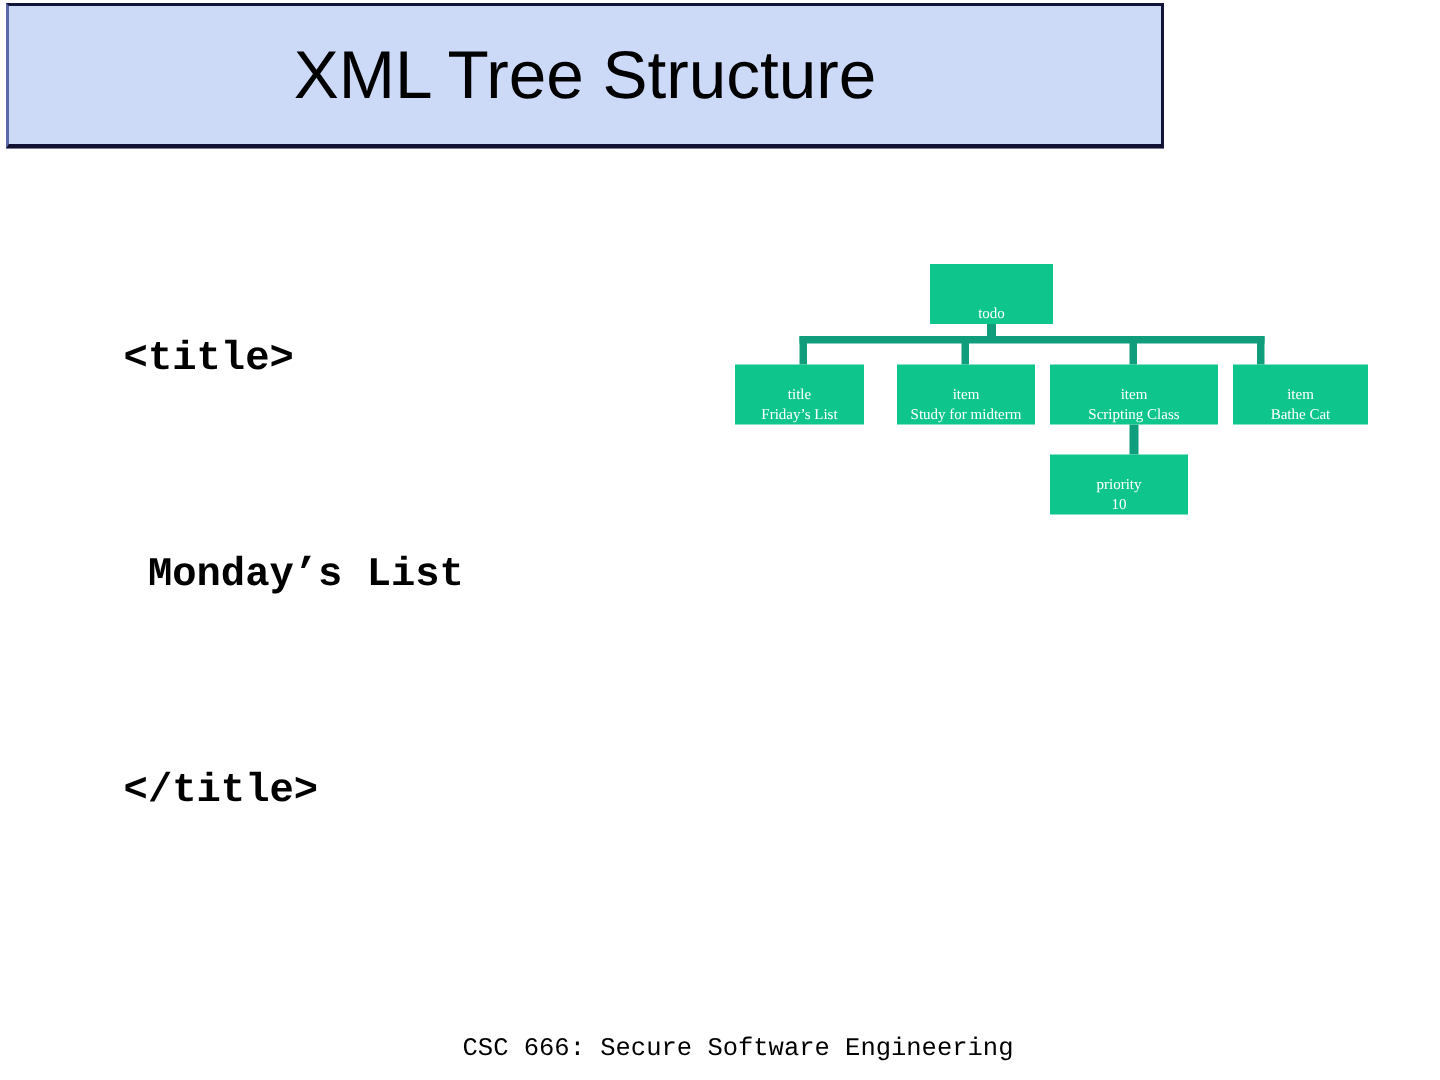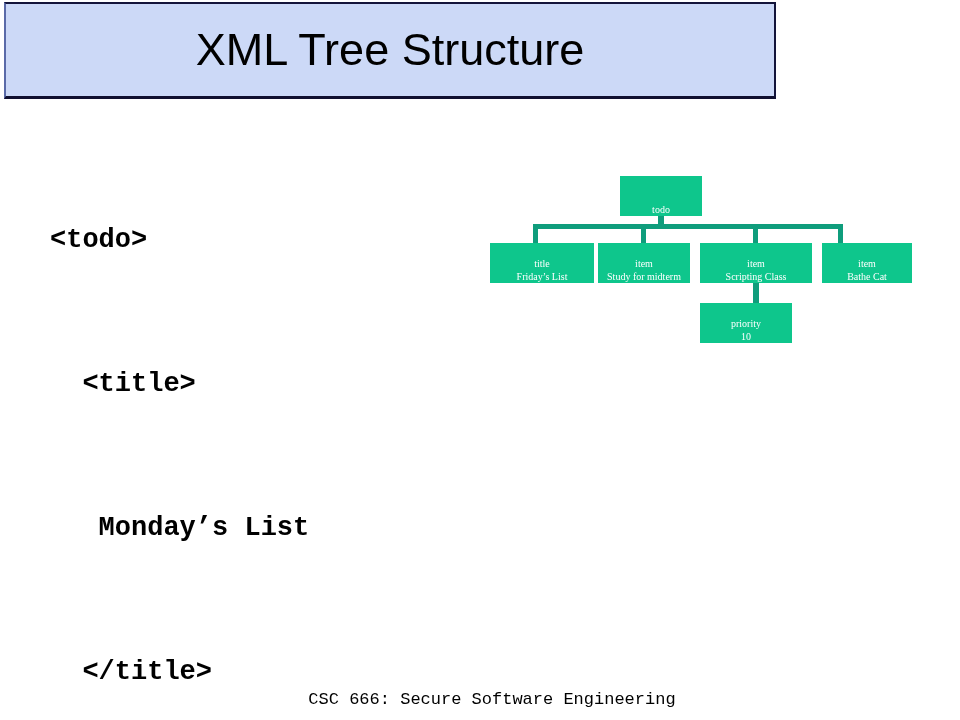--- a/index.html
+++ b/index.html
@@ -113,21 +113,20 @@
 </head>
 <body>
 
 <div id="slide">
 
   <div id="title-bar">
     <div id="slide-title">XML Tree Structure</div>
   </div>
 
   <div id="code-block">
-    <span class="code-line tag">&lt;todo&gt;</span>
     <span class="code-line tag">  &lt;title&gt;</span>
     <span class="code-line text">   Monday’s List</span>
     <span class="code-line tag">  &lt;/title&gt;</span>
     
     
     
     
     
     
     
@@ -147,21 +146,21 @@
     <div class="conn" style="left:161px; top:64px; width:5px; height:19px;"></div>
     <div class="conn" style="left:273px; top:64px; width:5px; height:19px;"></div>
     <div class="conn" style="left:358px; top:64px; width:5px; height:19px;"></div>
 
     <div class="conn" style="left:273px; top:123px; width:6px; height:20px;"></div>
 
     <div class="node" style="left:140px; top:16px; width:82px; height:40px;">
       <span class="l1">todo</span>
     </div>
 
-    <div class="node" style="left:10px; top:83px; width:104px; height:40px;">
+    <div class="node" style="left:10px; top:83px; width:86px; height:40px;">
       <span class="l1">title</span>
       <span class="l2">Friday’s List</span>
     </div>
 
     <div class="node" style="left:118px; top:83px; width:92px; height:40px;">
       <span class="l1">item</span>
       <span class="l2">Study for midterm</span>
     </div>
 
     <div class="node" style="left:220px; top:83px; width:112px; height:40px;">

